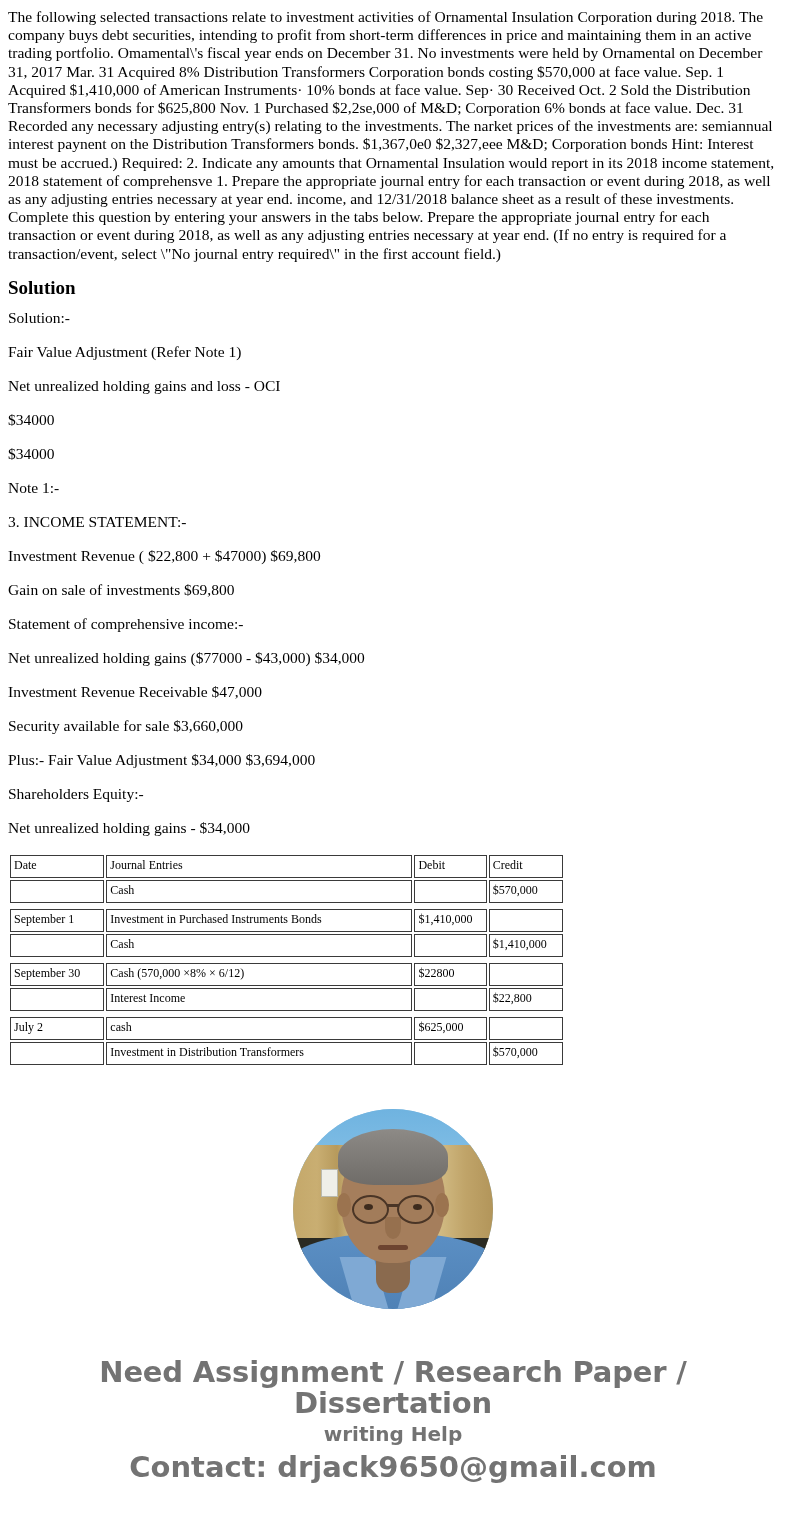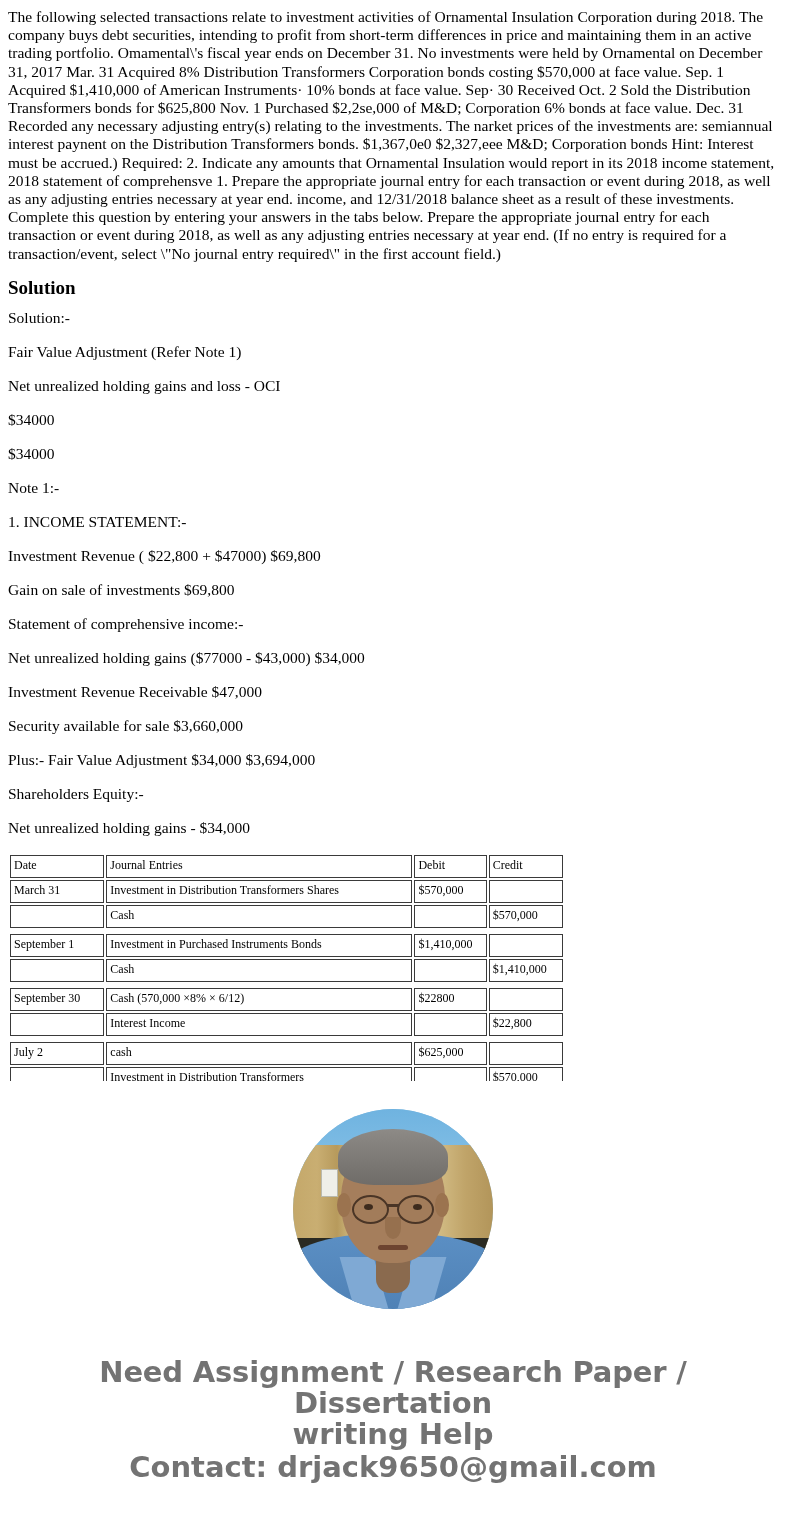--- a/index.html
+++ b/index.html
@@ -247,21 +247,21 @@
     font-family: "DejaVu Sans", "Liberation Sans", sans-serif;
     font-weight: bold;
     color: #737373;
   }
   .footer-line1 {
     font-size: 29px;
     line-height: 31px;
     letter-spacing: -0.2px;
   }
   .footer-line2 {
-    font-size: 29px;
+    font-size: 20px;
     line-height: 31px;
   }
   .footer-line3 {
     font-size: 29px;
     line-height: 33px;
     margin-top: 1px;
   }
 </style>
 </head>
 <body>
@@ -272,21 +272,21 @@
 
   <h2 class="solution-heading">Solution</h2>
 
   <div>
     <p class="sol-line">Solution:-</p>
     <p class="sol-line">Fair Value Adjustment (Refer Note 1)</p>
     <p class="sol-line">Net unrealized holding gains and loss - OCI</p>
     <p class="sol-line">$34000</p>
     <p class="sol-line">$34000</p>
     <p class="sol-line">Note 1:-</p>
-    <p class="sol-line">1. INCOME STATEMENT:-</p>
+    <p class="sol-line">3. INCOME STATEMENT:-</p>
     <p class="sol-line">Investment Revenue ( $22,800 + $47000) $69,800</p>
     <p class="sol-line">Gain on sale of investments $69,800</p>
     <p class="sol-line">Statement of comprehensive income:-</p>
     <p class="sol-line">Net unrealized holding gains ($77000 - $43,000) $34,000</p>
     <p class="sol-line">Investment Revenue Receivable $47,000</p>
     <p class="sol-line">Security available for sale $3,660,000</p>
     <p class="sol-line">Plus:- Fair Value Adjustment $34,000 $3,694,000</p>
     <p class="sol-line">Shareholders Equity:-</p>
     <p class="sol-line">Net unrealized holding gains - $34,000</p>
   </div>
@@ -300,26 +300,20 @@
           <col class="c-credit">
       </colgroup>
       <tbody>
         <tr>
           <td>Date</td>
           <td>Journal Entries</td>
           <td>Debit</td>
           <td>Credit</td>
         </tr>
 
-        <tr class="group-start">
-          <td>March 31</td>
-          <td>Investment in Distribution Transformers Shares</td>
-          <td>$570,000</td>
-          <td></td>
-        </tr>
         <tr>
           <td></td>
           <td>Cash</td>
           <td></td>
           <td>$570,000</td>
         </tr>
         <tr class="spacer">
             <td colspan="4"></td>
           </tr>
 

